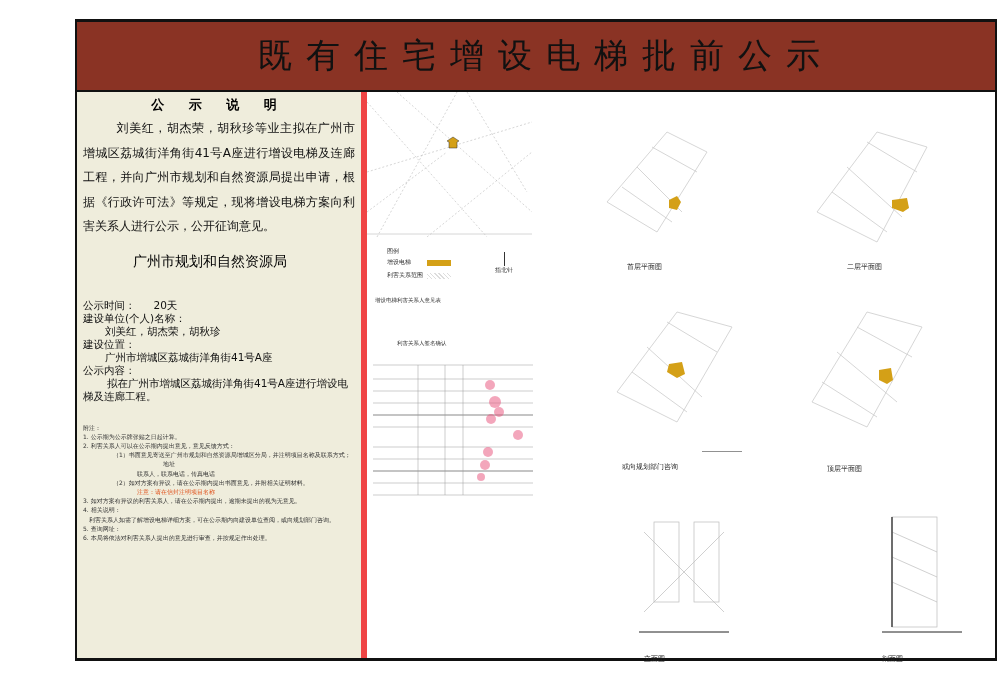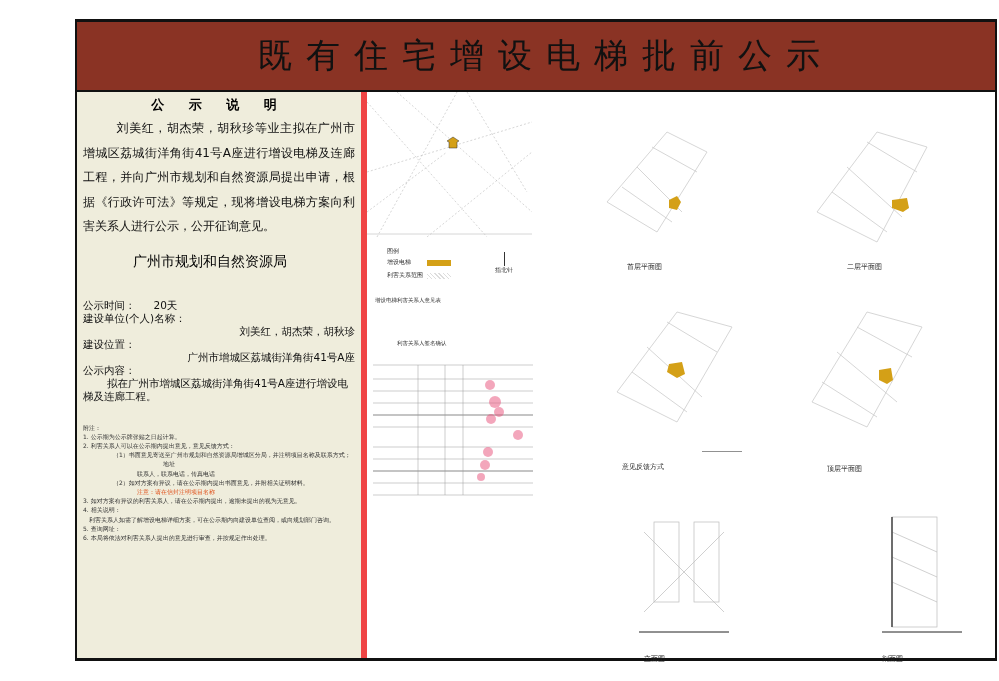--- a/index.html
+++ b/index.html
@@ -10,21 +10,21 @@
   .left { position: absolute; left: 0; top: 70px; width: 290px; bottom: 0; background: #efeddc; border-right: 6px solid #ef4444; box-sizing: border-box; padding: 4px 6px 0 6px; }
   .right { position: absolute; left: 290px; top: 70px; right: 0; bottom: 0; background: #fff; }
   .notice-title { text-align: center; font-size: 13px; font-weight: bold; letter-spacing: 10px; margin: 0 0 2px 0; }
   .notice-body { font-size: 12px; line-height: 24.5px; text-indent: 2.8em; margin: 0; text-align: justify; color: #111; }
   .notice-sign { font-size: 14px; text-align: center; padding-right: 18px; margin-top: 14px; }
   .info { margin-top: 28px; font-size: 10.5px; line-height: 13px; color: #111; }
   .info .row { display: flex; }
   .info .lbl { white-space: nowrap; }
   .info .val { padding-left: 6px; }
   .info .red { color: #e04a1a; }
-  .info .indent { padding-left: 22px; justify-content: flex-end; }
+  .info .indent { padding-left: 22px; }
   .notes { margin-top: 20px; font-size: 6px; line-height: 9.2px; color: #333; }
   .notes .sub { padding-left: 30px; }
   .notes .sub2 { padding-left: 54px; }
   .notes .redn { color: #e0531e; padding-left: 54px; }
   .notes .hang { padding-left: 6px; }
   .panel { position: absolute; }
   .caption { position: absolute; font-size: 7px; color: #222; text-align: left; width: 80px; }
   svg { display: block; }
   .legend { position: absolute; font-size: 6px; color: #333; }
 </style>
@@ -175,21 +175,21 @@
       <svg width="140" height="150">
         <g stroke="#ccc" stroke-width="0.8" fill="none">
           <polygon points="10,90 70,10 125,25 70,120"></polygon>
           <line x1="40" y1="45" x2="95" y2="95"></line>
           <line x1="25" y1="70" x2="80" y2="110"></line>
           <line x1="60" y1="20" x2="110" y2="50"></line>
         </g>
         <polygon points="62,62 75,60 78,72 70,76 60,70" fill="#d4a017"></polygon>
         <line x1="95" y1="150" x2="135" y2="150" stroke="#222" stroke-width="1"></line>
       </svg>
-      <div class="caption" style="left:15px;top:160px;">意见反馈方式</div>
+      <div class="caption" style="left:15px;top:160px;">或向规划部门咨询</div>
     </div>
     <div class="panel" style="left:440px;top:210px;width:140px;height:180px;">
       <svg width="140" height="140">
         <g stroke="#ccc" stroke-width="0.8" fill="none">
           <polygon points="5,100 60,10 115,25 60,125"></polygon>
           <line x1="30" y1="50" x2="90" y2="100"></line>
           <line x1="15" y1="80" x2="70" y2="115"></line>
           <line x1="50" y1="25" x2="105" y2="55"></line>
         </g>
         <polygon points="72,68 84,66 86,78 80,82 72,78" fill="#d4a017"></polygon>

